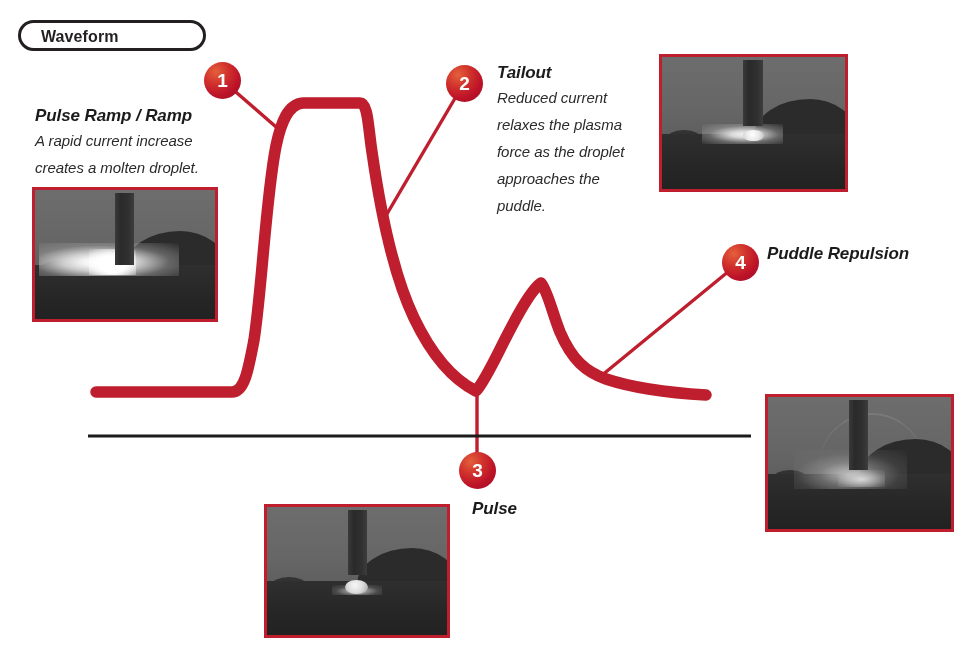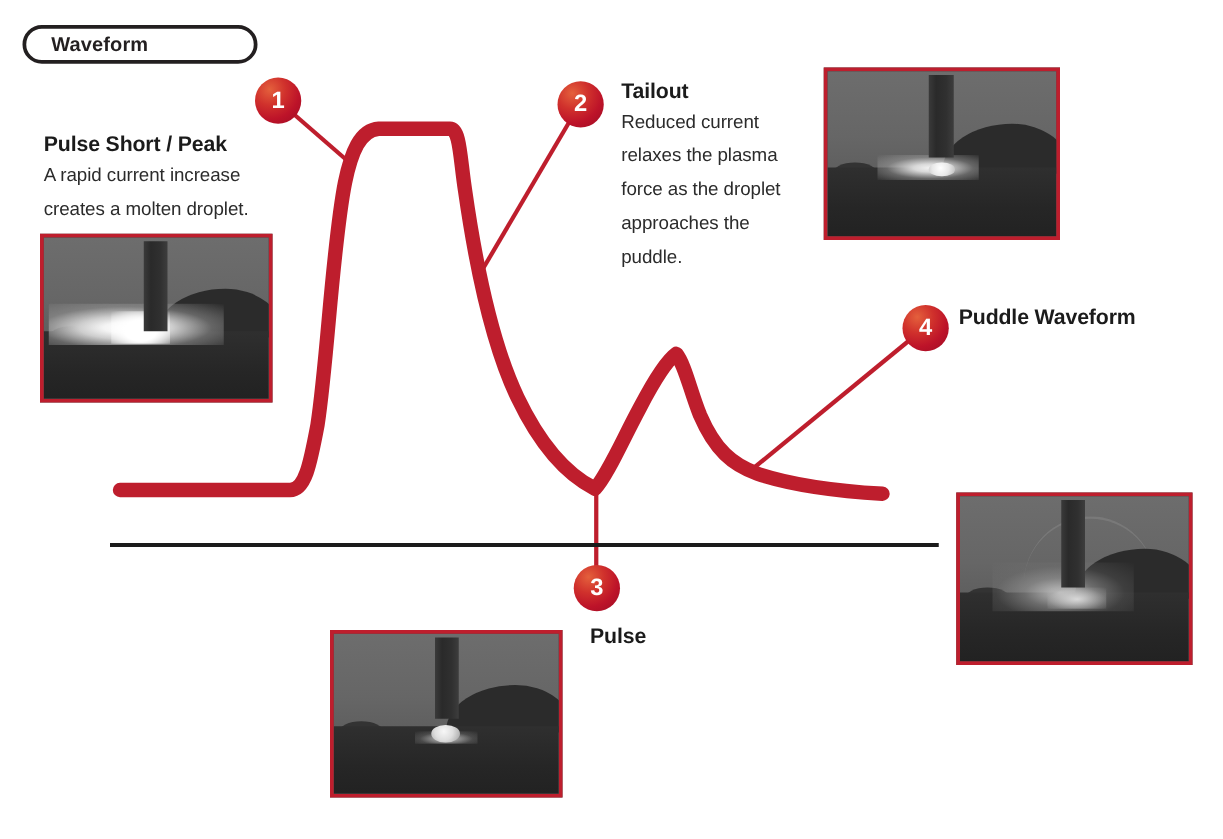--- a/index.html
+++ b/index.html
@@ -36,21 +36,21 @@
     border-radius:50%;
     background:radial-gradient(circle at 32% 26%, #e4603c 0%, #d0312c 34%, #bd1329 64%, #9c0c24 100%);
     color:#ffffff;
     font-size:19px; font-weight:bold;
     text-align:center; line-height:37px;
     box-sizing:border-box;
   }
   .badge span { display:block; }
 
   
-  .tb { position:absolute; }
+  .tb { position:absolute;font-style:italic; }
   .tb h3 {
     margin:0 0 1px 0;
     font-size:17px; font-weight:bold;
     color:#1b1b1b;
     letter-spacing:-0.1px;
     line-height:21px;
   }
   .tb p {
     margin:0;
     font-size:15px;
@@ -187,21 +187,21 @@
              C 524 303 534 288 541 283
              C 548 292 552 312 560 332
              C 572 360 586 372 606 379
              C 636 389 672 393 706 395" fill="none" stroke="#be1e2d" stroke-width="11.5" stroke-linecap="round" stroke-linejoin="round"></path>
   </svg>
 
   <div class="badge" style="left:204px; top:62px;">
     <span>1</span>
   </div>
   <div class="tb" style="left:35px; top:105px; width:200px;">
-    <h3>Pulse Short / Peak</h3>
+    <h3>Pulse Ramp / Ramp</h3>
     <p>A rapid current increase creates a molten droplet.</p>
   </div>
   <div class="photo p1" style="left:32px; top:187px; width:186px; height:135px;">
     <div class="inner">
       <div class="sky"></div>
       <div class="hill"></div>
       <div class="hill2"></div>
       <div class="plate"></div>
       <div class="flash"></div>
       <div class="flash2"></div>
@@ -243,21 +243,21 @@
       <div class="g1"></div>
       <div class="wire"></div>
       <div class="drop"></div>
     </div>
   </div>
 
   <div class="badge" style="left:722px; top:244px;">
     <span>4</span>
   </div>
   <div class="tb" style="left:767px; top:243px; width:165px;">
-    <h3>Puddle Waveform</h3>
+    <h3>Puddle Repulsion</h3>
   </div>
   <div class="photo p4" style="left:765px; top:394px; width:189px; height:138px;">
     <div class="inner">
       <div class="sky"></div>
       <div class="arcband"></div>
       <div class="hill"></div>
       <div class="hill2"></div>
       <div class="plate"></div>
       <div class="g1"></div>
       <div class="g2"></div>

